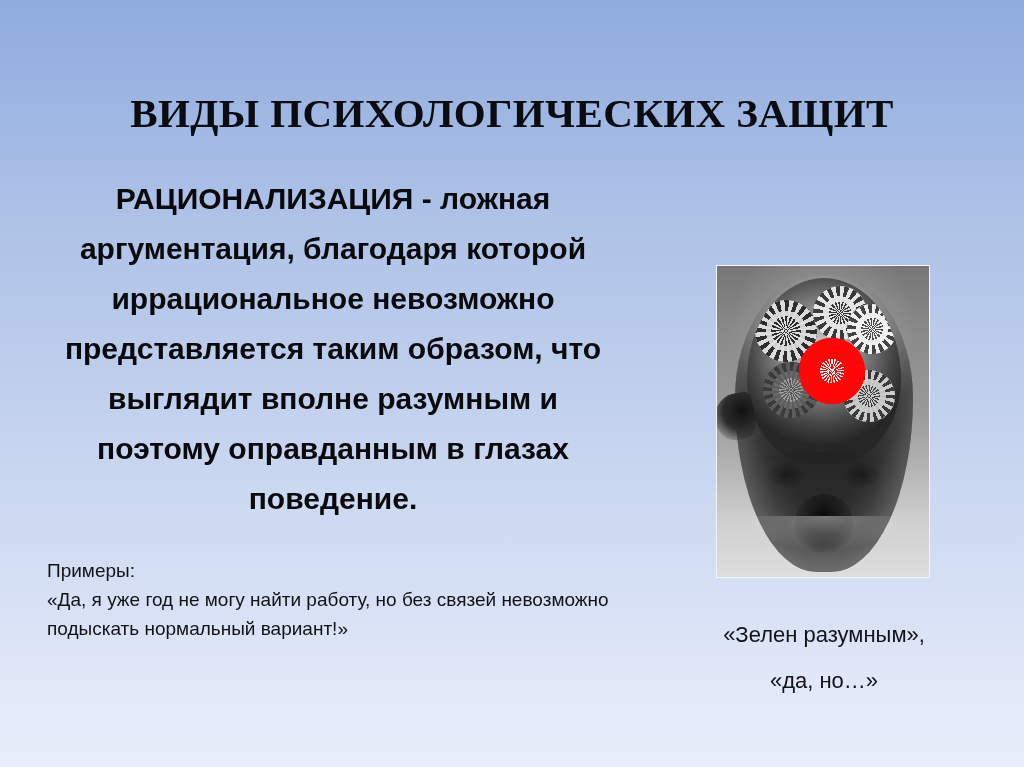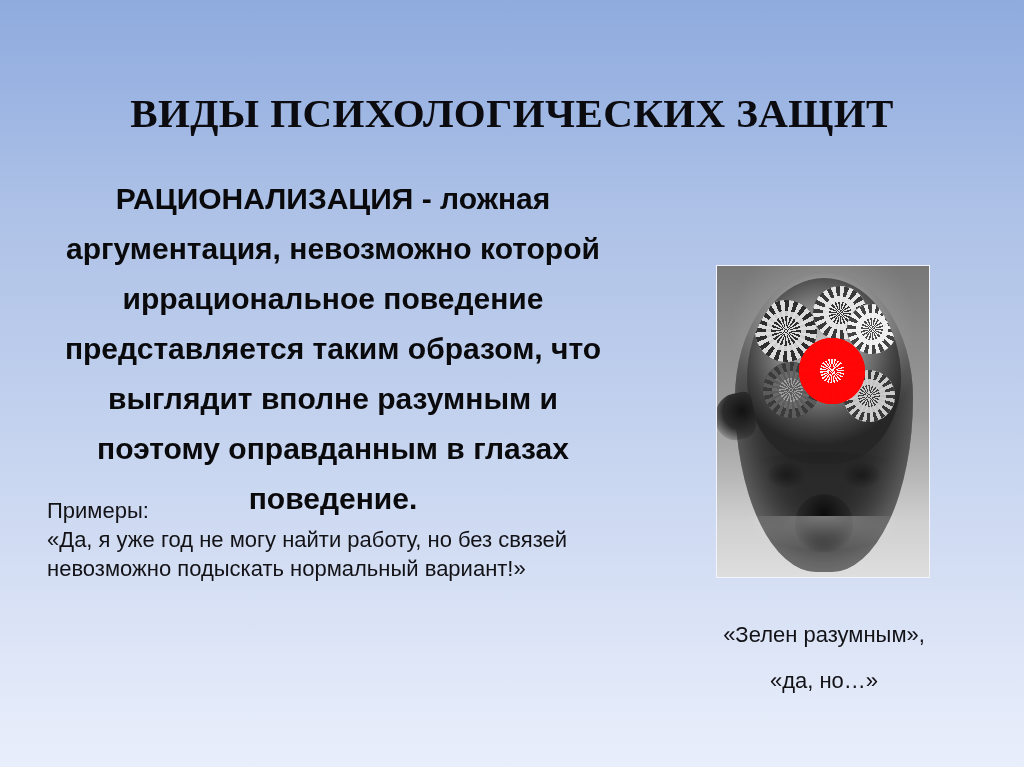--- a/index.html
+++ b/index.html
@@ -58,25 +58,25 @@
     font-weight: bold;
     font-size: 30px;
     line-height: 50px;
     color: #0a0a0c;
   }
 
   
   #examples {
     position: absolute;
     left: 47px;
-    top: 496px;
+    top: 556px;
     width: 600px;
     font-family: "Liberation Sans", sans-serif;
     font-weight: normal;
-    font-size: 22px;
+    font-size: 19px;
     line-height: 29px;
     color: #131317;
   }
   #examples .ex-label {
     display: block;
   }
   #examples .ex-quote {
     display: block;
   }
   #examples .ex-quote.first-indent {
@@ -247,22 +247,22 @@
 </style>
 </head>
 <body>
 
 <div id="slide">
 
   <h1 id="title">ВИДЫ ПСИХОЛОГИЧЕСКИХ ЗАЩИТ</h1>
 
   <div id="definition">
     <div>РАЦИОНАЛИЗАЦИЯ - ложная</div>
-    <div>аргументация, невозможно которой</div>
-    <div>иррациональное поведение</div>
+    <div>аргументация, благодаря которой</div>
+    <div>иррациональное невозможно</div>
     <div>представляется таким образом, что</div>
     <div>выглядит вполне разумным и</div>
     <div>поэтому оправданным в глазах</div>
     <div>поведение.</div>
   </div>
 
   <div id="examples">
     <span class="ex-label">Примеры:</span>
     <span class="ex-quote">«Да, я уже год не могу найти работу, но без связей невозможно подыскать нормальный вариант!»</span>
   </div>

